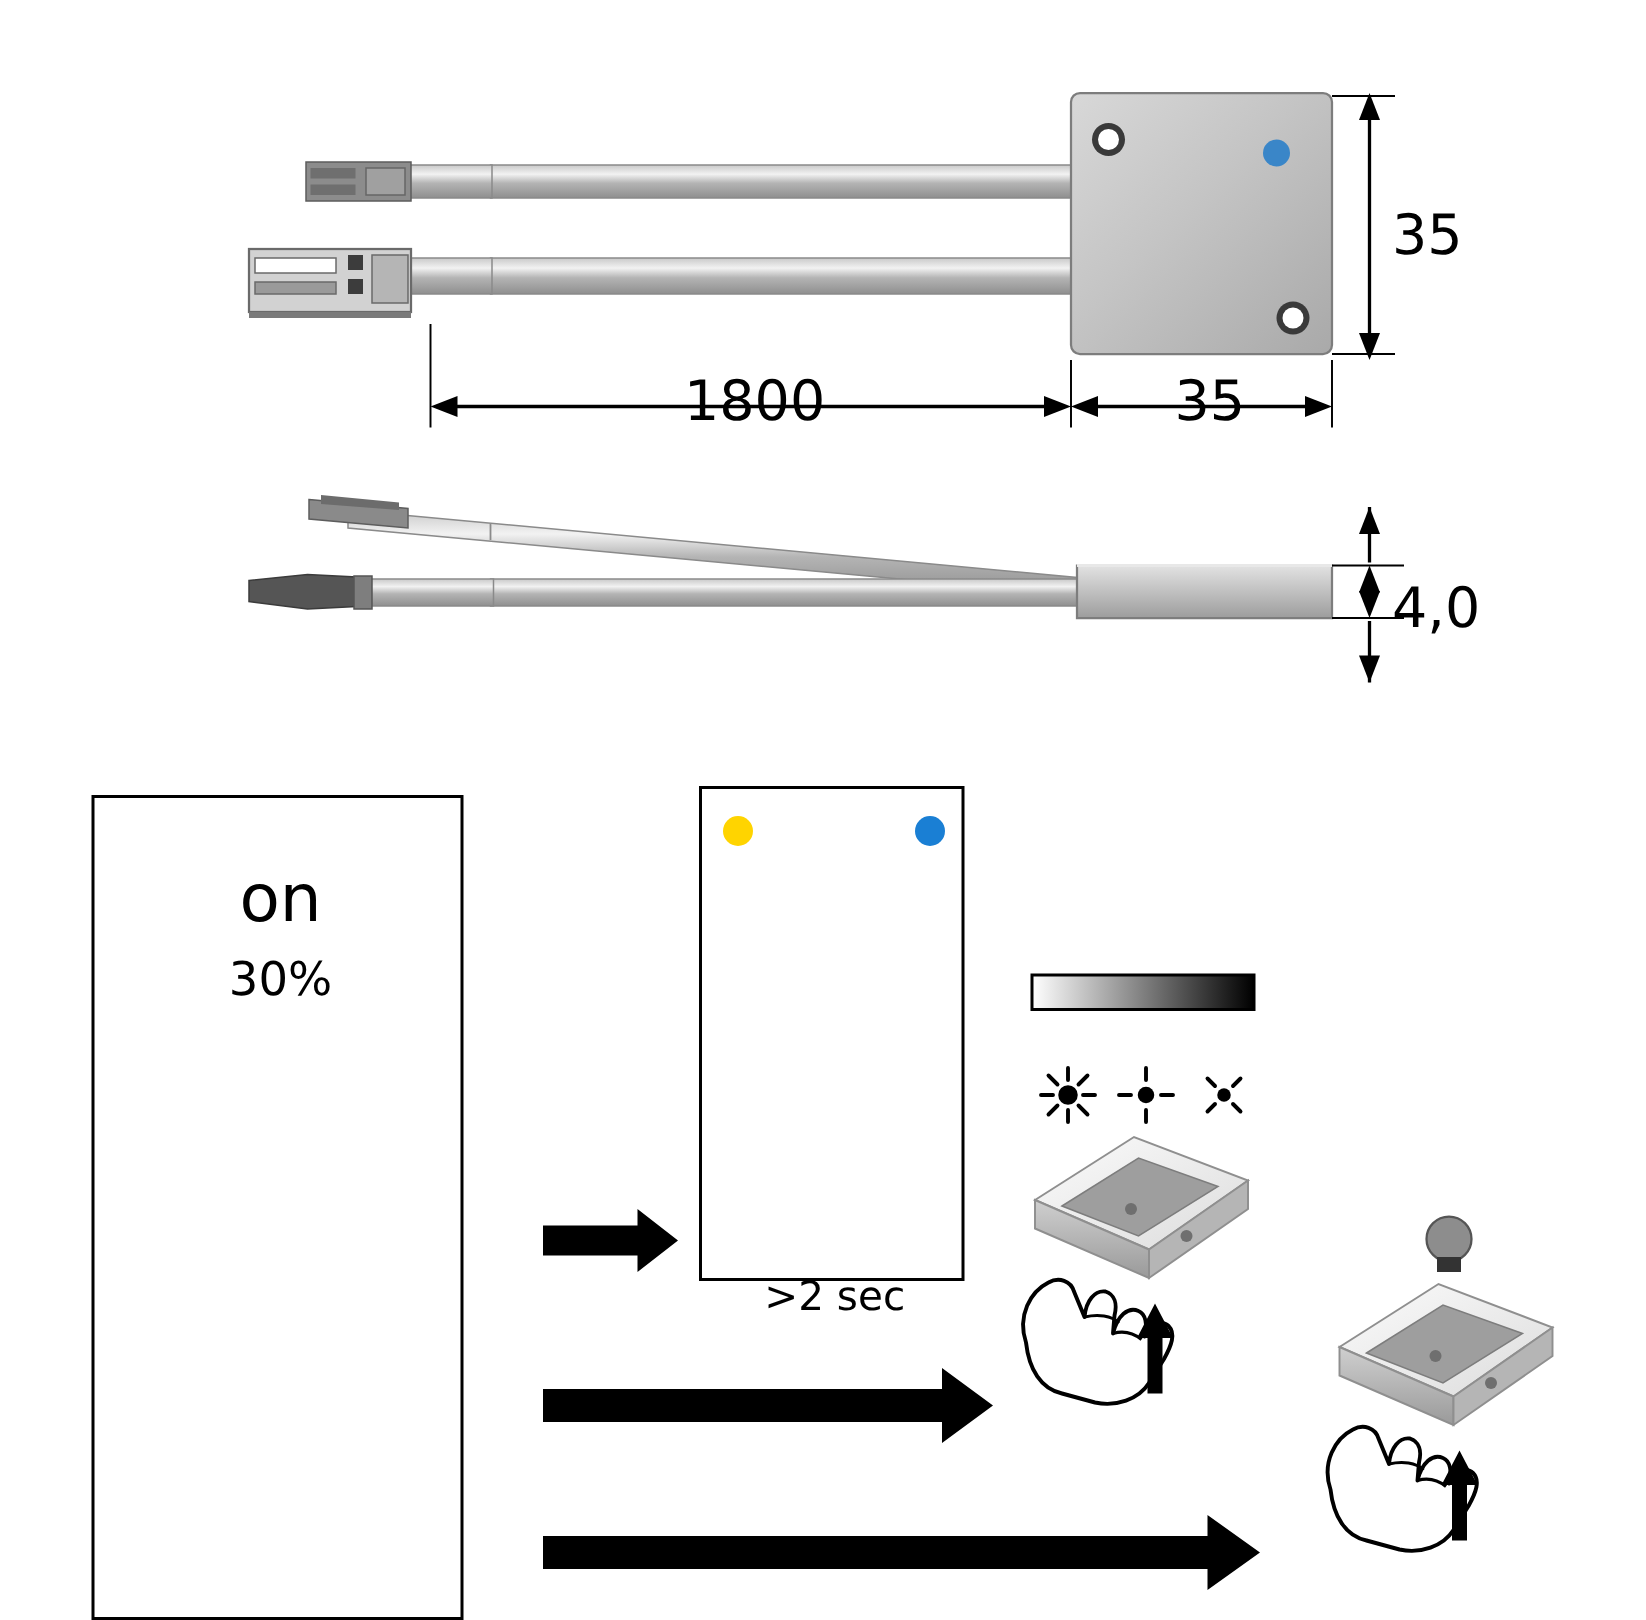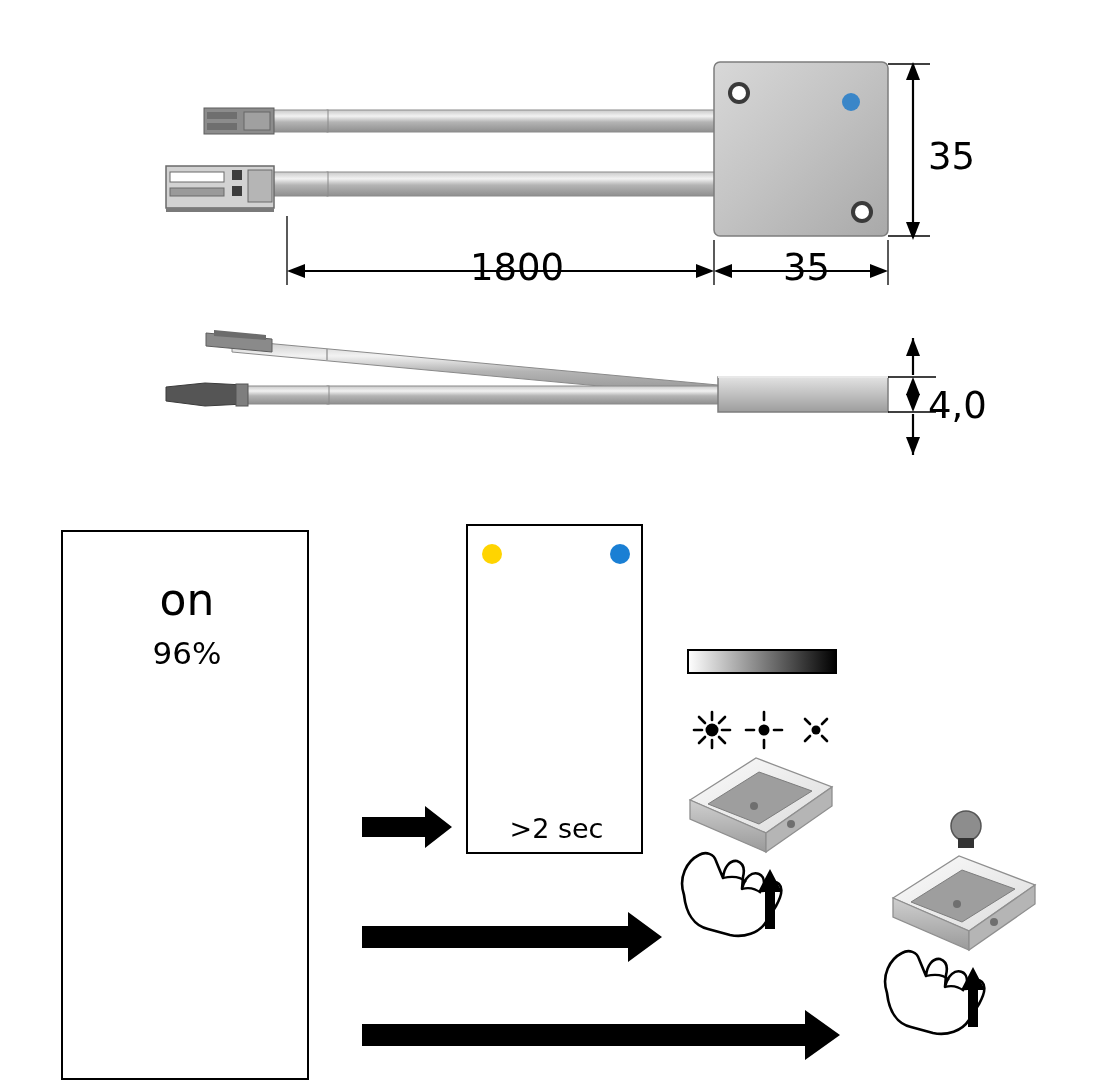--- a/index.html
+++ b/index.html
@@ -36,21 +36,21 @@
   .dim-label { font-size: 37px; }
   .panel {
     position: absolute;
     border: 2px solid #000;
     background: #fff;
     box-sizing: border-box;
   }
   .txt-center { text-align: center; }
   .on-word { font-size: 44px; }
   .pct-word { font-size: 31px; }
-  .sec-word { font-size: 27px; }
+  .sec-word { font-size: 27px; margin-top: 36px; }
 </style>
 </head>
 <body>
 
 <div class="stage">
 
   <svg class="diagram" viewBox="0 0 1097 1080">
     <defs>
       <linearGradient id="cableGrad" x1="0" y1="0" x2="0" y2="1">
         <stop offset="0%" stop-color="#c9c9c9"></stop>
@@ -292,27 +292,27 @@
                C970 980 978 978 982 982 C987 987 984 995 979 1004
                L969 1020 C962 1031 947 1036 933 1033 L911 1027
                C897 1024 889 1011 887 993 Z" fill="#ffffff" stroke="#000" stroke-width="2.6" stroke-linejoin="round"></path>
       <path d="M926 976 C935 974 944 975 949 980" fill="none" stroke="#000" stroke-width="2.1"></path>
       <path d="M945 987 C952 985 959 987 964 991" fill="none" stroke="#000" stroke-width="2.1"></path>
       <path d="M961 990 L973 967 L985 990 L978 990 L978 1027 L968 1027 L968 990 Z" fill="#000"></path>
     </g>
   </svg>
 
   <div class="lbl dim-label" style="left:928px; top:135px;">35</div>
-  <div class="lbl dim-label" style="left:470px; top:246px;text-align:right;">1800</div>
+  <div class="lbl dim-label" style="left:456px; top:246px;text-align:right;">1800</div>
   <div class="lbl dim-label" style="left:783px; top:246px;">35</div>
   <div class="lbl dim-label" style="left:928px; top:384px;">4,0</div>
 
   <div class="panel" style="left:61px; top:530px; width:248px; height:550px;">
     <div class="lbl on-word txt-center" style="left:0; top:42px; width:248px;">on</div>
-    <div class="lbl pct-word txt-center" style="left:0; top:103px; width:248px;">96%</div>
+    <div class="lbl pct-word txt-center" style="left:0; top:103px; width:248px;">30%</div>
   </div>
 
   <div class="panel" style="left:466px; top:524px; width:177px; height:330px;">
     <div style="position:absolute; left:14px; top:18px; width:20px; height:20px; border-radius:50%; background:#FFD400;"></div>
     <div style="position:absolute; left:142px; top:18px; width:20px; height:20px; border-radius:50%; background:#1A7FD4;"></div>
 
     <div class="lbl sec-word txt-center" style="left:0; top:287px; width:177px;">&gt;2 sec</div>
   </div>
 
 

